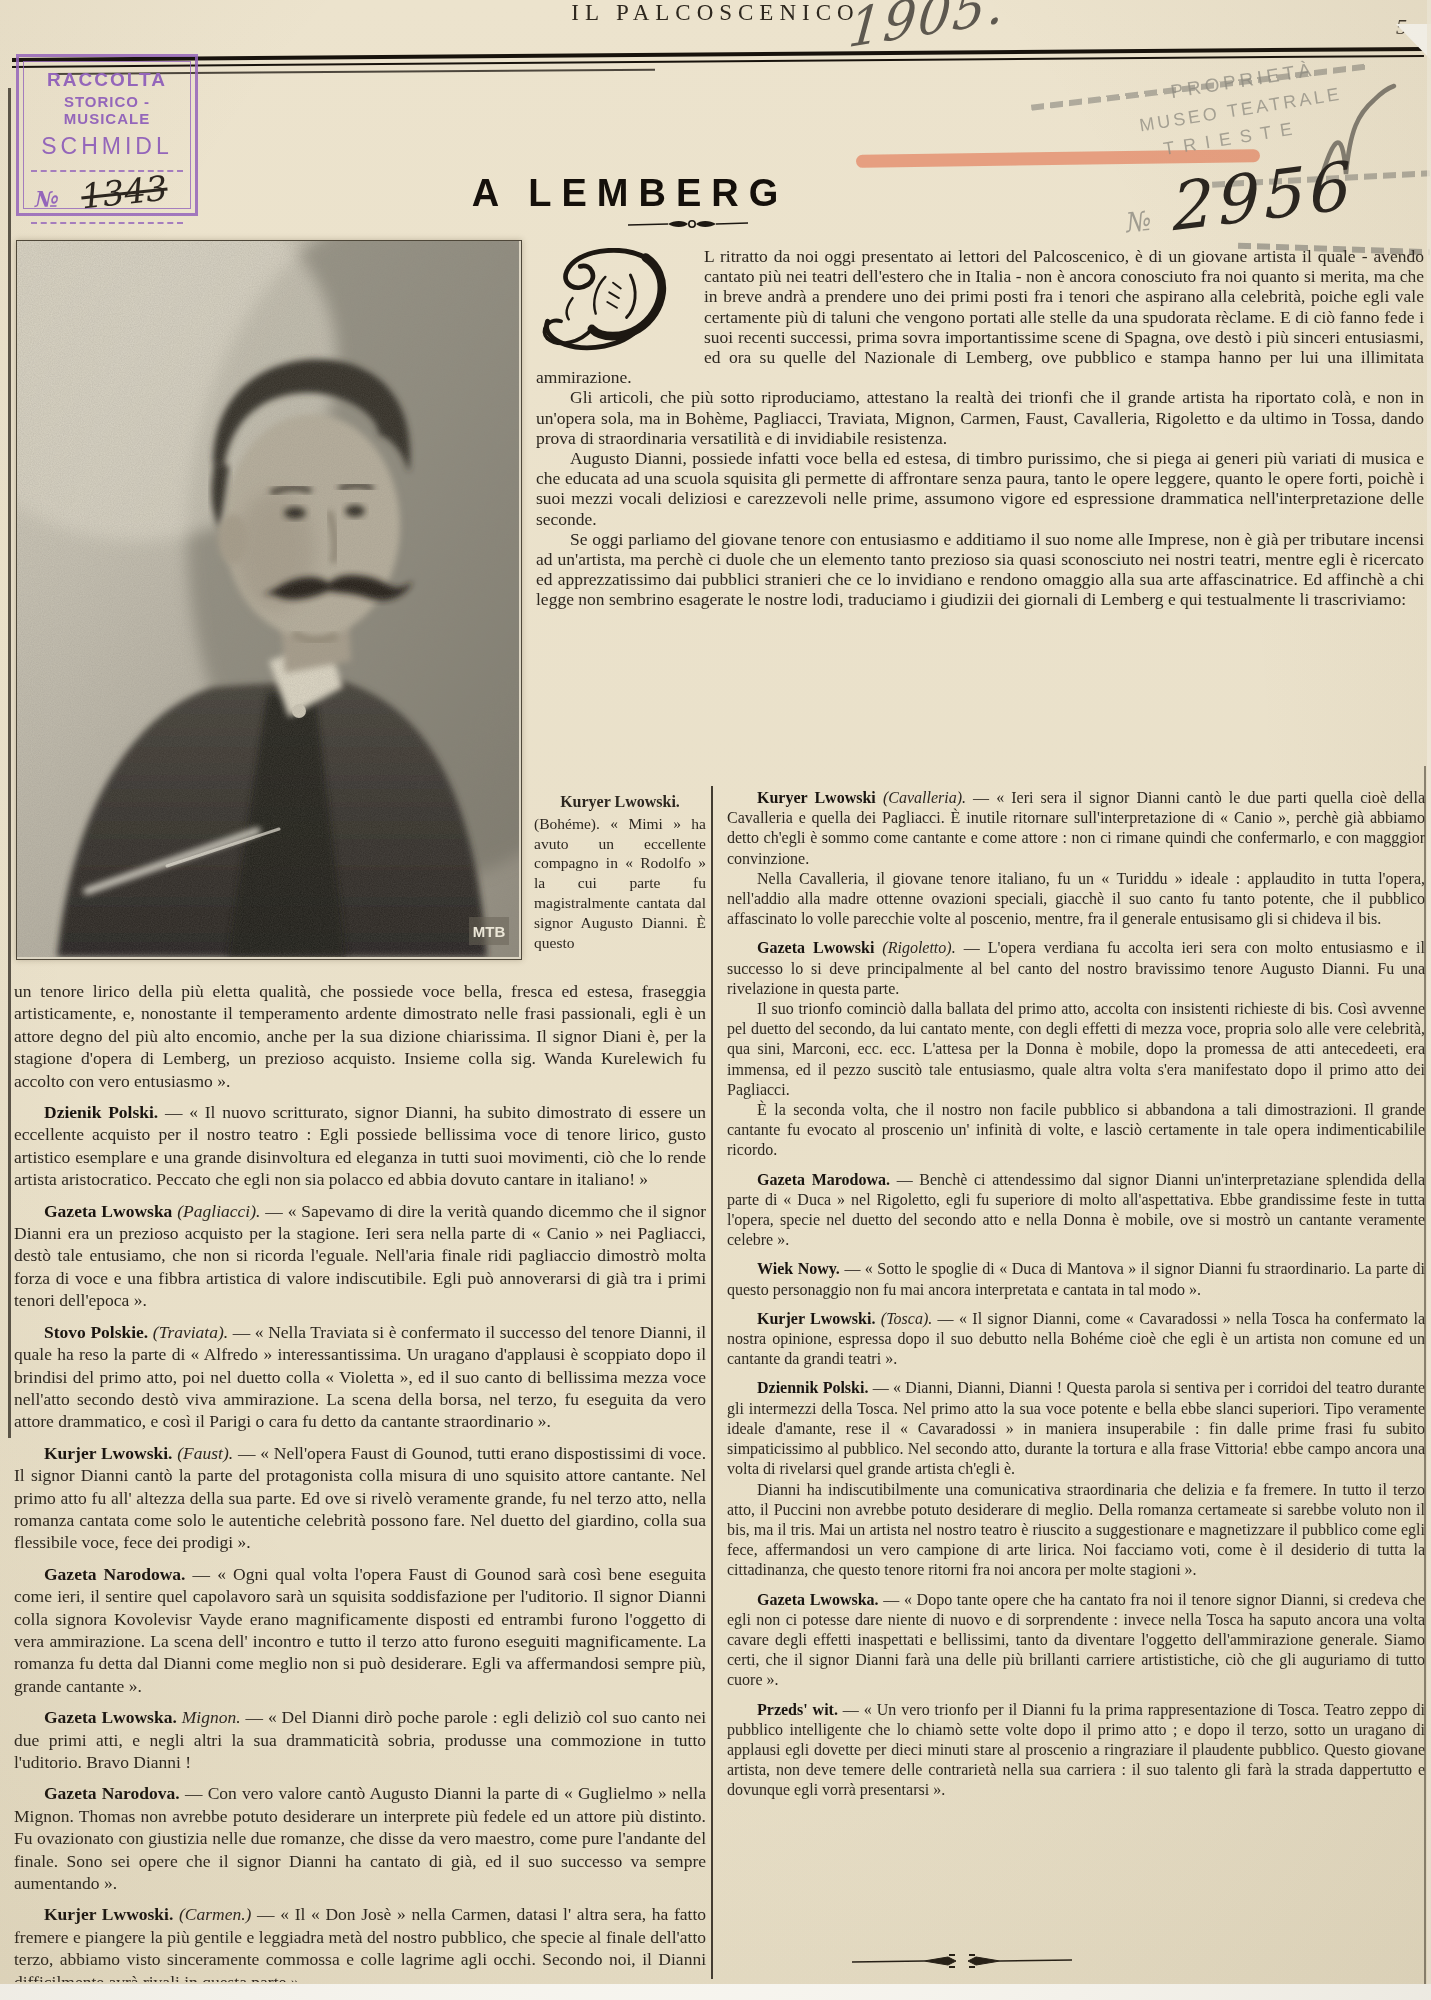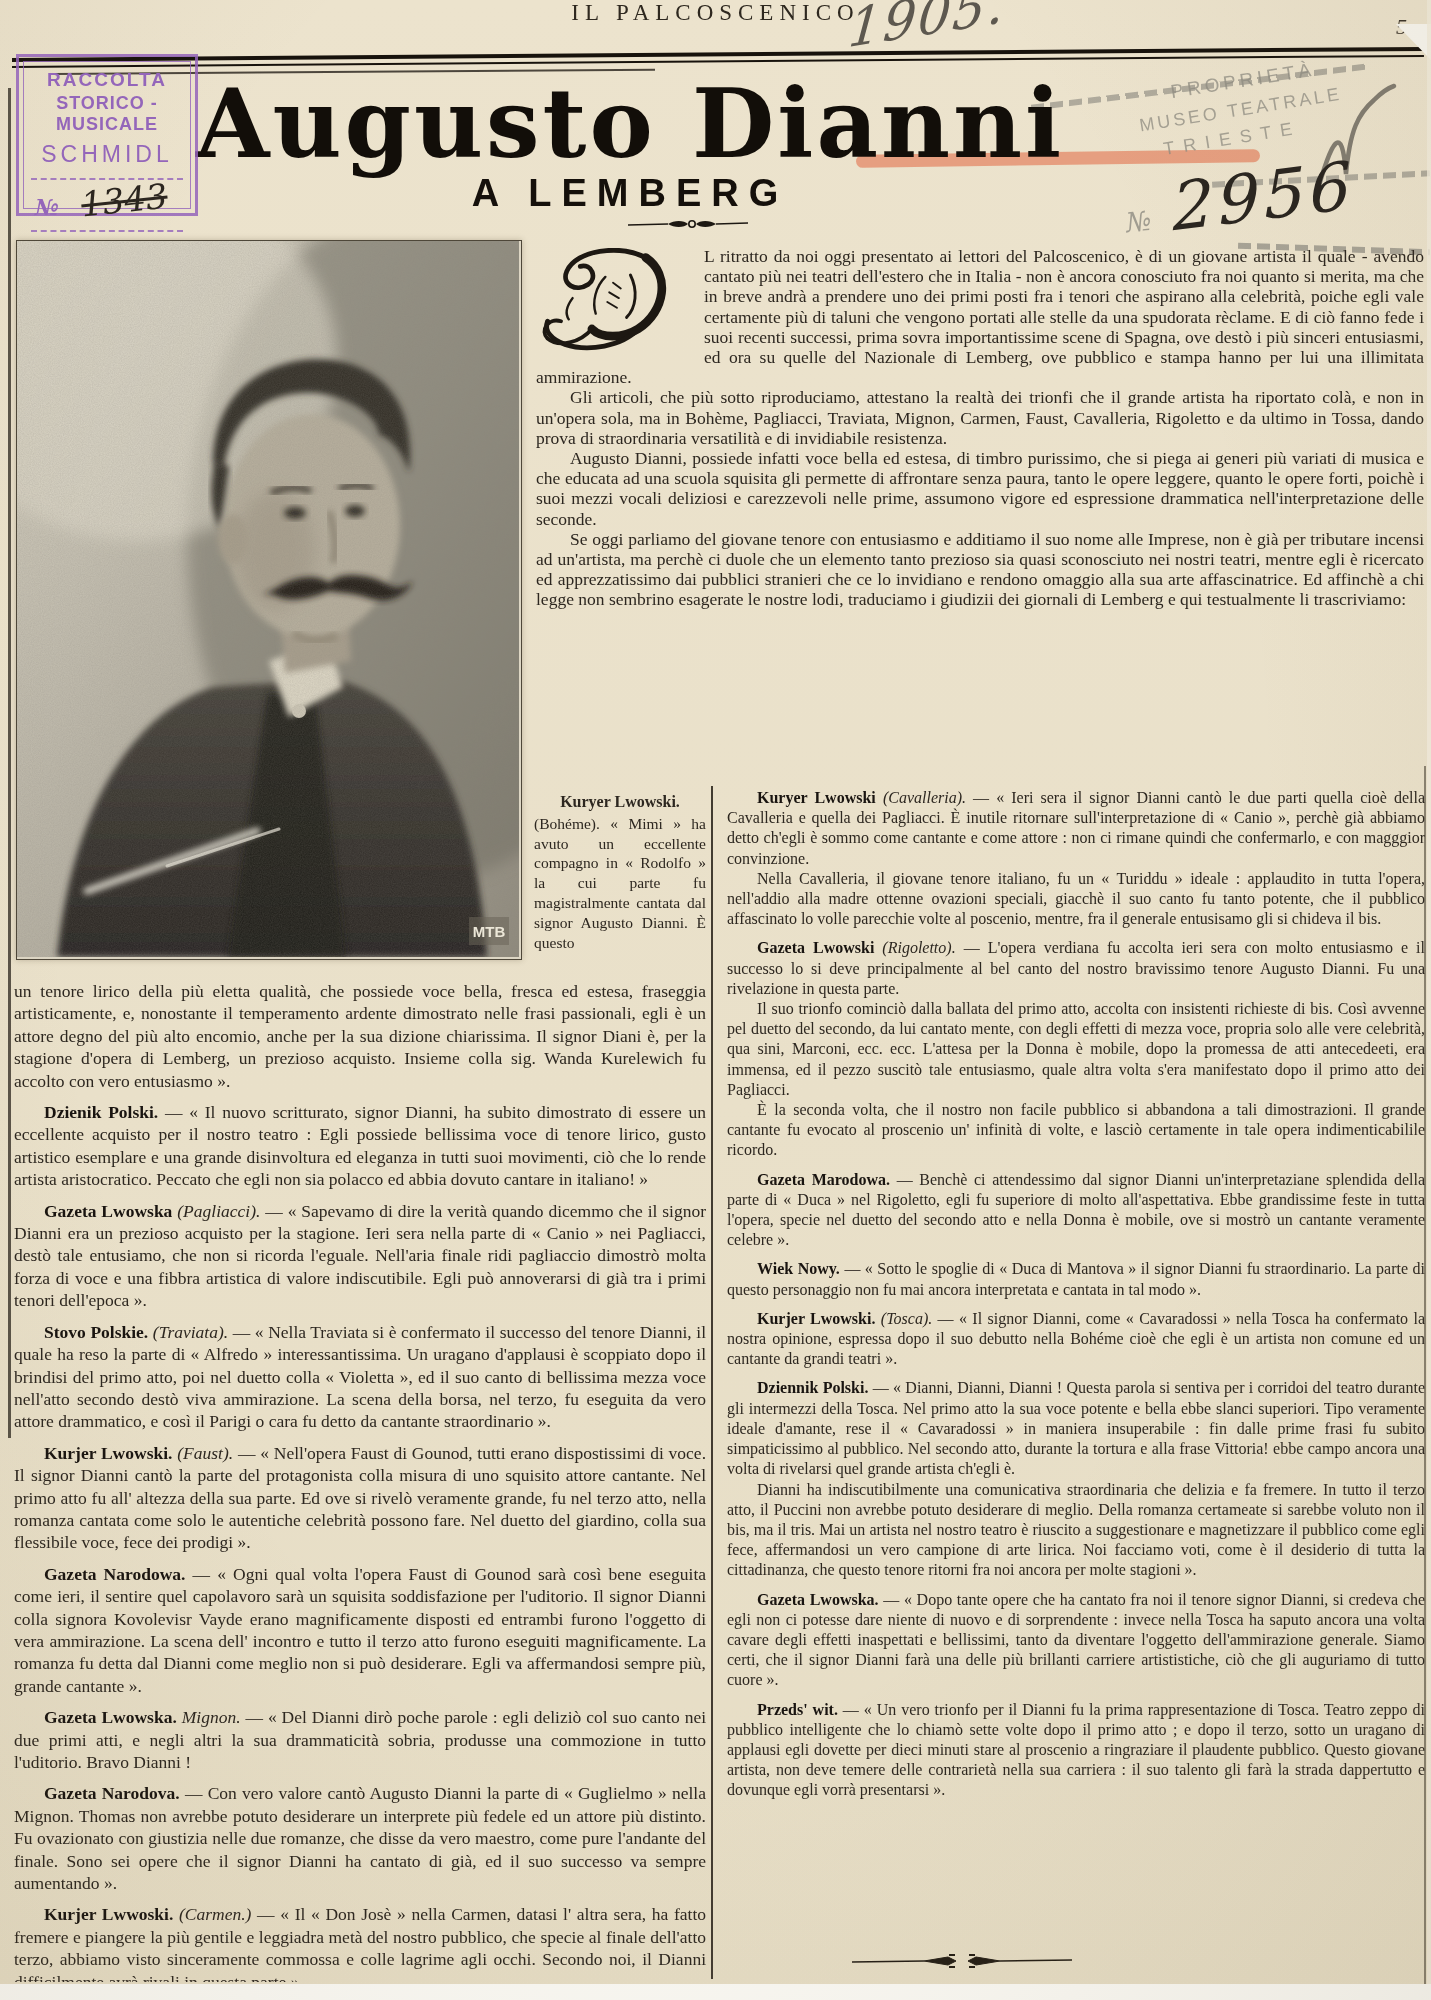--- a/index.html
+++ b/index.html
@@ -22,21 +22,21 @@
   .rule2{left:12px;top:66px;width:1412px;height:2px;transform:rotate(-0.45deg);}
   .rule3{left:55px;top:73px;width:600px;height:2px;transform:rotate(-0.4deg);opacity:.75;}
   .torn{position:absolute;left:1396px;top:24px;width:35px;height:36px;background:#f9f7f0;
     clip-path:polygon(100% 0,0 0,100% 100%);}
   
   .stamp-box{position:absolute;left:16px;top:54px;width:182px;height:162px;
     border:3px solid rgba(148,100,186,.85);box-sizing:border-box;
     outline:1px solid rgba(148,100,186,.8);outline-offset:-8px;
     font-family:"Liberation Sans",sans-serif;color:#9466ba;text-align:center;z-index:5;}
   .stamp-l1{margin-top:12px;font-size:19px;font-weight:700;letter-spacing:2px;}
-  .stamp-l2{font-size:18px;font-weight:700;letter-spacing:1px;margin-top:2px;}
+  .stamp-l2{font-size:15px;font-weight:700;letter-spacing:1px;margin-top:2px;}
   .stamp-l3{font-size:23px;font-weight:400;letter-spacing:4px;margin-top:6px;}
   .stamp-dash{margin:10px 12px 0 12px;border-top:2px dashed rgba(148,100,186,.8);}
   .stamp-norow{position:relative;margin-top:6px;height:44px;}
   .stamp-no{position:absolute;left:16px;top:8px;font-family:"DejaVu Serif",serif;
     font-style:italic;font-weight:700;font-size:22px;}
   .stamp-num{position:absolute;left:62px;top:-6px;font-family:"DejaVu Serif",serif;
     font-style:italic;font-size:34px;color:#2c261f;transform:rotate(-6deg);
     text-decoration:line-through;text-decoration-thickness:3px;}
   .stamp-dash2{margin:0 12px;border-top:2px dashed rgba(148,100,186,.8);}
   
@@ -118,21 +118,20 @@
     <div class="stamp-l2">STORICO - MUSICALE</div>
     <div class="stamp-l3">SCHMIDL</div>
     <div class="stamp-dash"></div>
     <div class="stamp-norow">
       <span class="stamp-no">№</span>
       <span class="stamp-num">1343</span>
     </div>
     <div class="stamp-dash2"></div>
   </div>
 
-  <div class="main-title">Augusto Dianni</div>
   <div class="crayon"></div>
   <div class="sub-title">A LEMBERG</div>
   <svg class="title-orn" width="120" height="16" viewBox="0 0 120 16">
     <line x1="0" y1="9" x2="40" y2="8" stroke="#1d1812" stroke-width="1.5"></line>
     <path d="M40,8 C46,4 56,4 60,8 C56,12 46,12 40,8 Z" fill="#1d1812"></path>
     <circle cx="64" cy="8" r="3.2" fill="none" stroke="#1d1812" stroke-width="1.6"></circle>
     <path d="M68,8 C72,4 82,4 88,8 C82,12 72,12 68,8 Z" fill="#1d1812"></path>
     <line x1="88" y1="8" x2="120" y2="7" stroke="#1d1812" stroke-width="1.5"></line>
   </svg>
 

